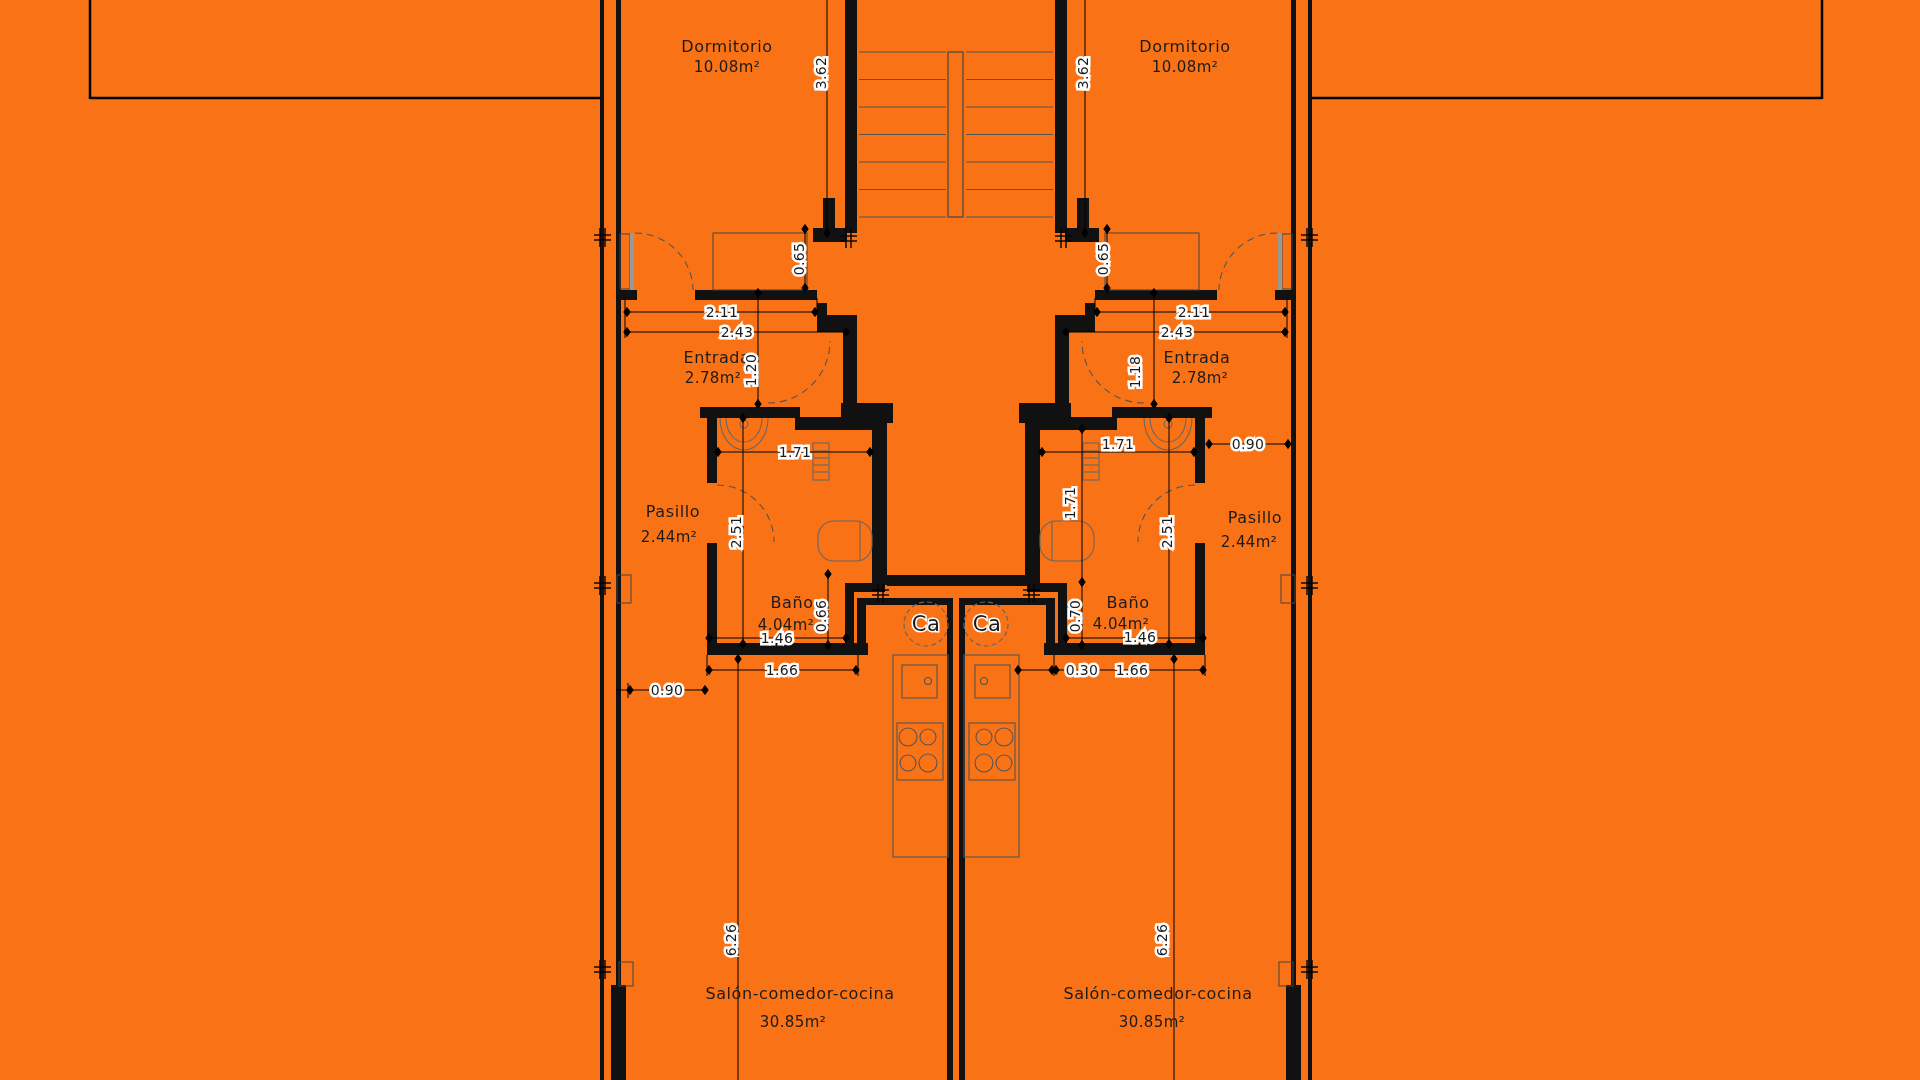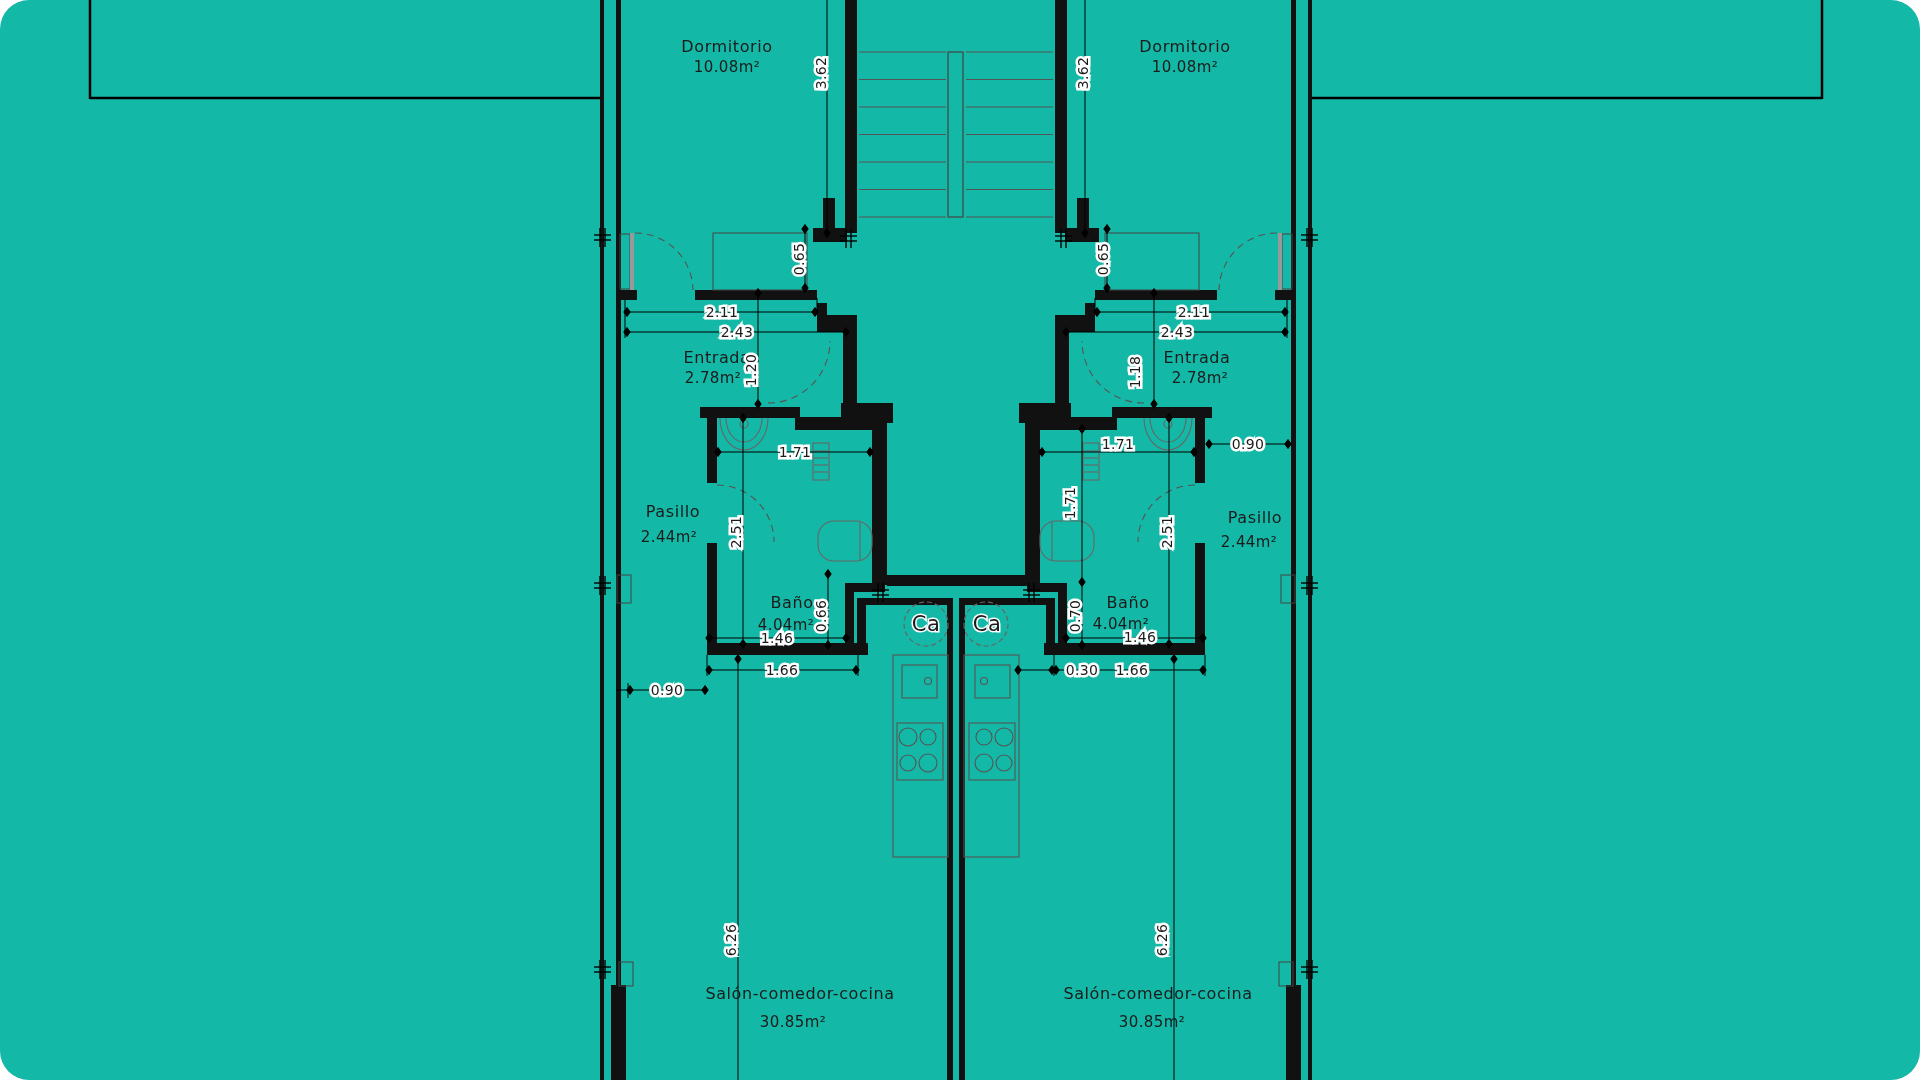--- a/index.html
+++ b/index.html
@@ -1,16 +1,16 @@
 <!DOCTYPE html>
 <html><head>
 <meta charset="utf-8">
 <style>
   html,body{margin:0;padding:0;background:#fff;width:1920px;height:1080px;overflow:hidden;}
-  #stage{position:relative;width:1920px;height:1080px;background:#14b8a6;border-radius:29px;}
+  #stage{position:relative;width:1920px;height:1080px;background:#f97316;}
   svg{position:absolute;left:0;top:0;}
   text{font-family:"DejaVu Sans","Liberation Sans",sans-serif;fill:#1b1b1b;}
   .rl{font-size:16px;letter-spacing:.6px;}
   .ra{font-size:15px;letter-spacing:.4px;}
   .dt{font-size:14px;letter-spacing:.3px;paint-order:stroke;stroke:#ffffff;stroke-width:5px;}
   .ca{font-size:21px;letter-spacing:.5px;paint-order:stroke;stroke:#ffffff;stroke-width:3px;}
   .mid{text-anchor:middle;}
 </style>
 </head>
 <body>

